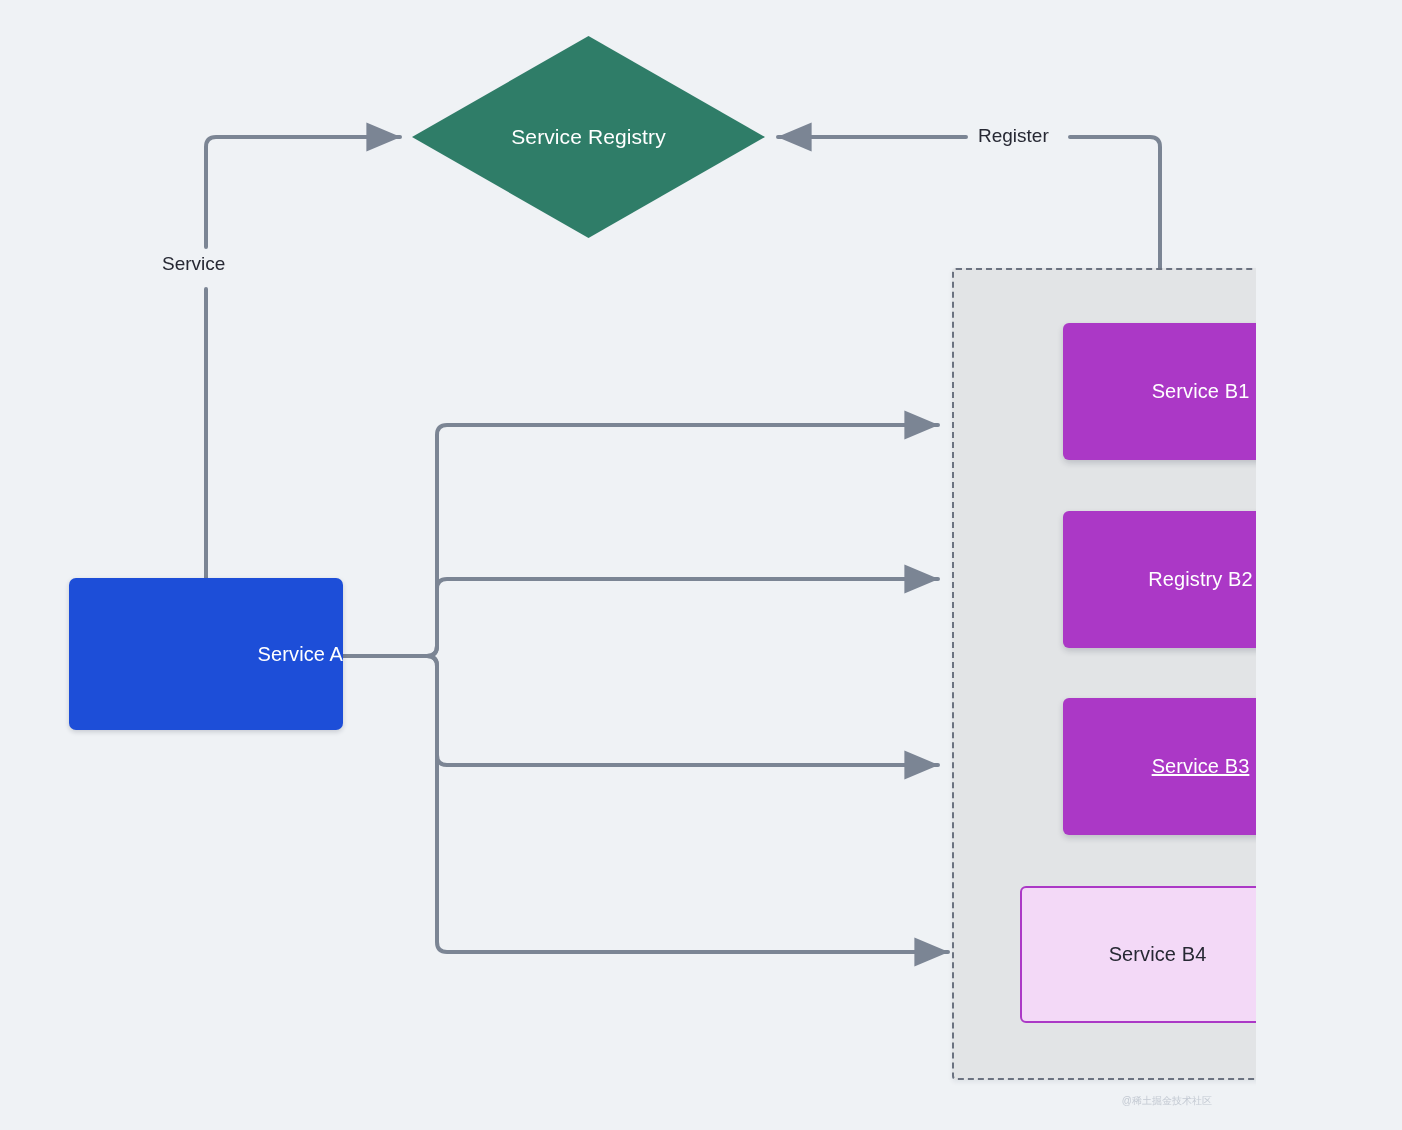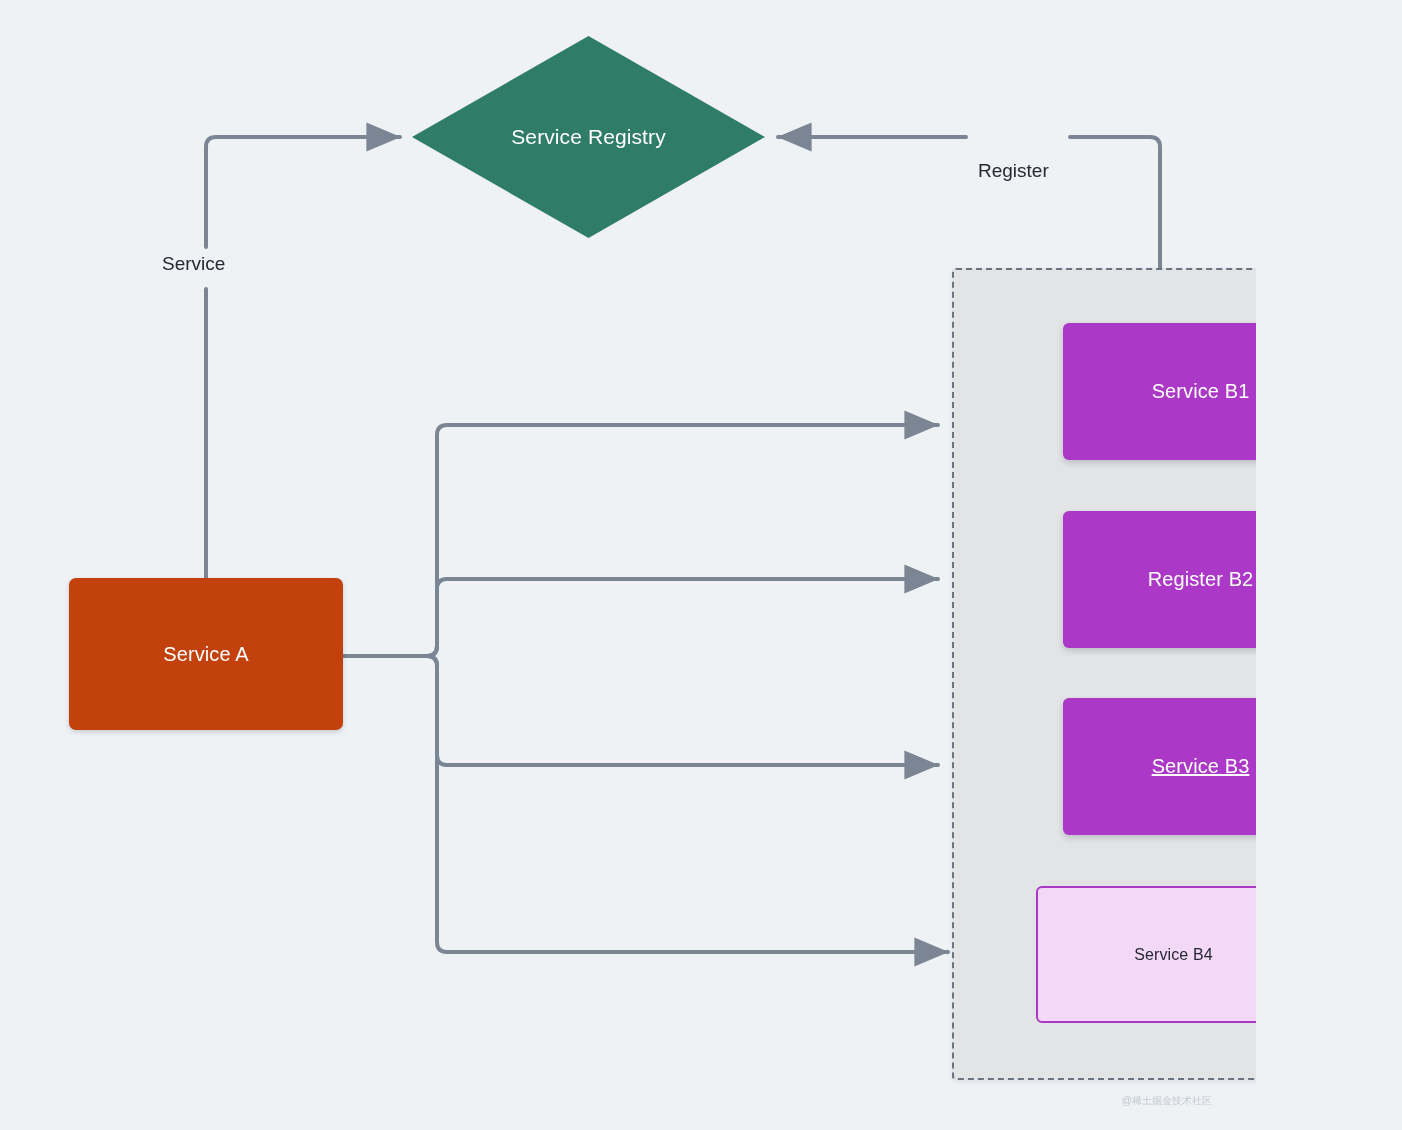--- a/index.html
+++ b/index.html
@@ -66,25 +66,26 @@
     color: #ffffff;
     font-size: 21px;
   }
 
   
   #node-a {
     left: 69px;
     top: 578px;
     width: 274px;
     height: 152px;
-    background: #c2410c;
+    background: #1d4ed8;
     border-radius: 7px;
     color: #ffffff;
     font-size: 20px;
     box-shadow: 0 2px 5px rgba(20,30,50,.18);
+    justify-content: flex-end;
   }
 
   
   .node-b {
     left: 1020px;
     width: 275px;
     height: 137px;
     background: #ab38c6;
     border-radius: 6px;
     color: #ffffff;
@@ -99,41 +100,39 @@
   
   #node-b4 {
     left: 1020px;
     top: 886px;
     width: 275px;
     height: 137px;
     background: #f3d9f7;
     border: 2px solid #ab38c6;
     border-radius: 6px;
     color: #262833;
-    font-size: 16px;
-    margin-left: 16px;
+    font-size: 20px;
   }
 
   
   .edge-label {
     position: absolute;
     color: #262833;
     font-size: 19px;
     white-space: nowrap;
     background: #eff2f5;
     padding: 0 4px;
   }
   #label-discover {
     left: 158px;
     top: 253px;
   }
   #label-register {
     left: 974px;
     top: 125px;
-    margin-top: 35px;
   }
 
   
   #watermark {
     position: absolute;
     right: 44px;
     bottom: 22px;
     color: #c3c9d2;
     font-size: 10px;
     white-space: nowrap;
@@ -181,21 +180,21 @@
 
   <div class="node" id="node-a">
     <span>Service A</span>
   </div>
 
   <div class="node node-b" id="node-b1">
     <span>Service B1</span>
   </div>
 
   <div class="node node-b" id="node-b2">
-    <span>Register B2</span>
+    <span>Registry B2</span>
   </div>
 
   <div class="node node-b" id="node-b3">
     <span>Service B3</span>
   </div>
 
   <div class="node" id="node-b4">
     <span>Service B4</span>
   </div>
 

